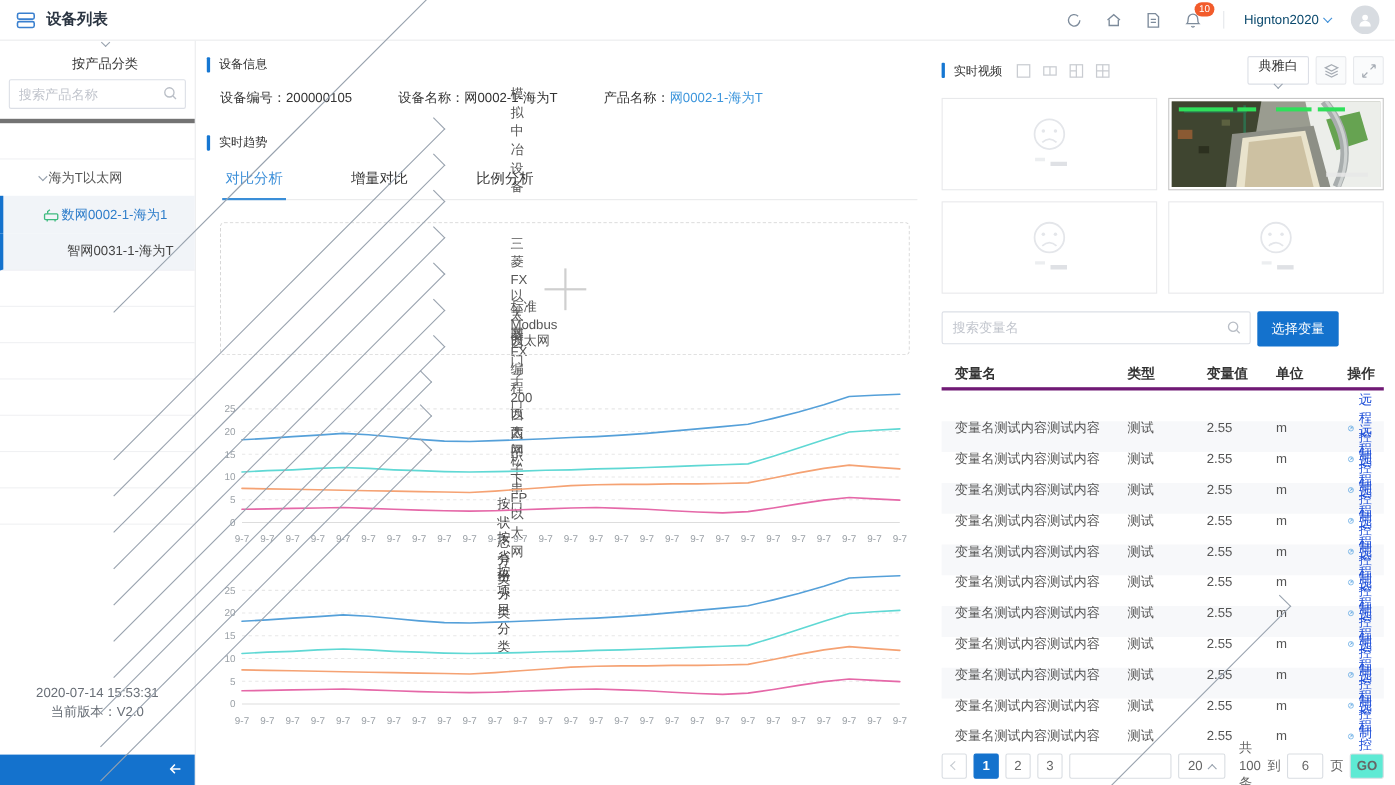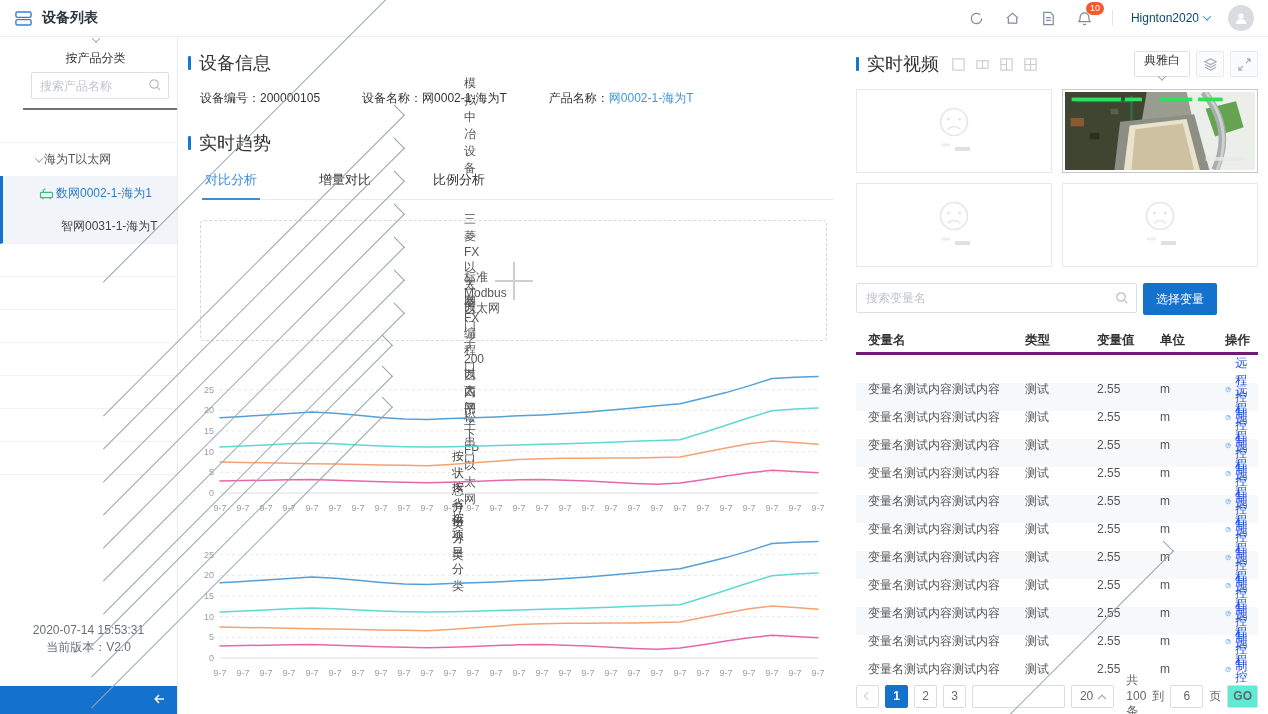--- a/index.html
+++ b/index.html
@@ -18,21 +18,21 @@
   .badge{position:absolute;top:-7px;right:-10px;background:#f25b2b;color:#fff;font-size:9px;line-height:1;padding:2px 4px;border-radius:8px;}
   .h-divider{width:1px;height:16px;background:#e4e7ea;}
   .h-user{display:flex;align-items:center;gap:5px;color:#0c4a6e;font-size:12px;cursor:pointer;}
   .avatar{width:26px;height:26px;border-radius:50%;background:#d8dce1;display:flex;align-items:center;justify-content:center;}
   .avatar svg{width:16px;height:16px;fill:#fff;}
   
   .page{flex:1;display:flex;min-height:0;}
   
   aside{width:178px;flex:0 0 auto;border-right:1px solid #eaeced;display:flex;flex-direction:column;}
   .side-head{display:flex;align-items:center;gap:7px;height:30px;padding-left:14px;color:#333;cursor:pointer;flex-direction:column;}
-  .side-search{padding:5px 8px 9px 8px;border-bottom:2px solid #737373;margin-left:23px;}
+  .side-search{padding:5px 8px 9px 8px;border-bottom:4px solid #737373;}
   .ss-box{position:relative;}
   .ss-box input{width:100%;height:27px;border:1px solid #dcdfe6;border-radius:2px;padding:0 26px 0 8px;color:#666;}
   .ss-box input::placeholder{color:#c0c4cc;}
   .ss-ic{position:absolute;right:7px;top:6px;}
   .t-item{display:flex;align-items:center;gap:2px;cursor:pointer;color:#555;}
   .t-item.divider{border-bottom:1px solid #f0f1f3;}
   .t-product{height:33px;padding-left:36px;}
   .t-section{height:31px;padding-left:24px;color:#444;}
   .t-device{height:34px;padding-left:58px;background:#f1f4f8;border-left:3px solid #1472cd;color:#444;}
   .t-device.selected{padding-left:36px;color:#2e7dca;}
@@ -40,21 +40,21 @@
   .chev.down{transform:rotate(45deg) translate(-1px,-1px);}
   .chev.right{transform:rotate(-45deg);}
   .chev.up{transform:rotate(-135deg) translate(-2px,-2px);}
   .chev.left{transform:rotate(135deg);}
   .dev-ic{width:15px;height:15px;flex:0 0 auto;}
   .side-footer{margin-top:auto;text-align:center;color:#696f77;line-height:17px;padding-bottom:30px;}
   .side-bluebar{height:28px;background:#1472cd;display:flex;align-items:center;justify-content:flex-end;padding-right:10px;}
   .collapse-ic svg{width:16px;height:16px;stroke:#fff;fill:none;stroke-width:1.4;}
   
   main{flex:1;min-width:0;padding:14px 8px 0 10px;}
-  .sec-title{display:flex;align-items:center;gap:8px;font-size:18px;font-weight:500;color:#333;}
+  .sec-title{display:flex;align-items:center;gap:8px;font-size:11px;font-weight:500;color:#333;}
   .sec-bar{width:3px;height:14px;background:#1677d2;border-radius:1px;}
   .info-row{margin:15px 0 0 12px;display:flex;gap:42px;color:#333;}
   .info-link{color:#3e96dc;cursor:pointer;}
   .trend-title{margin-top:24px;}
   .tabs{margin:10px 0 0 14px;display:flex;gap:56px;border-bottom:1px solid #e9eaec;}
   .tab{padding:6px 3px 9px;color:#333;font-size:13px;cursor:pointer;}
   .tab.active{color:#3a8ed8;border-bottom:2px solid #3a8ed8;margin-bottom:-1px;}
   .add-box{margin:20px 0 0 12px;width:627px;height:121px;border:1px dashed #d7d7d7;border-radius:4px;display:flex;align-items:center;justify-content:center;cursor:pointer;}
   .plus{position:relative;width:38px;height:38px;}
   .plus::before,.plus::after{content:"";position:absolute;background:#cfcfcf;}

